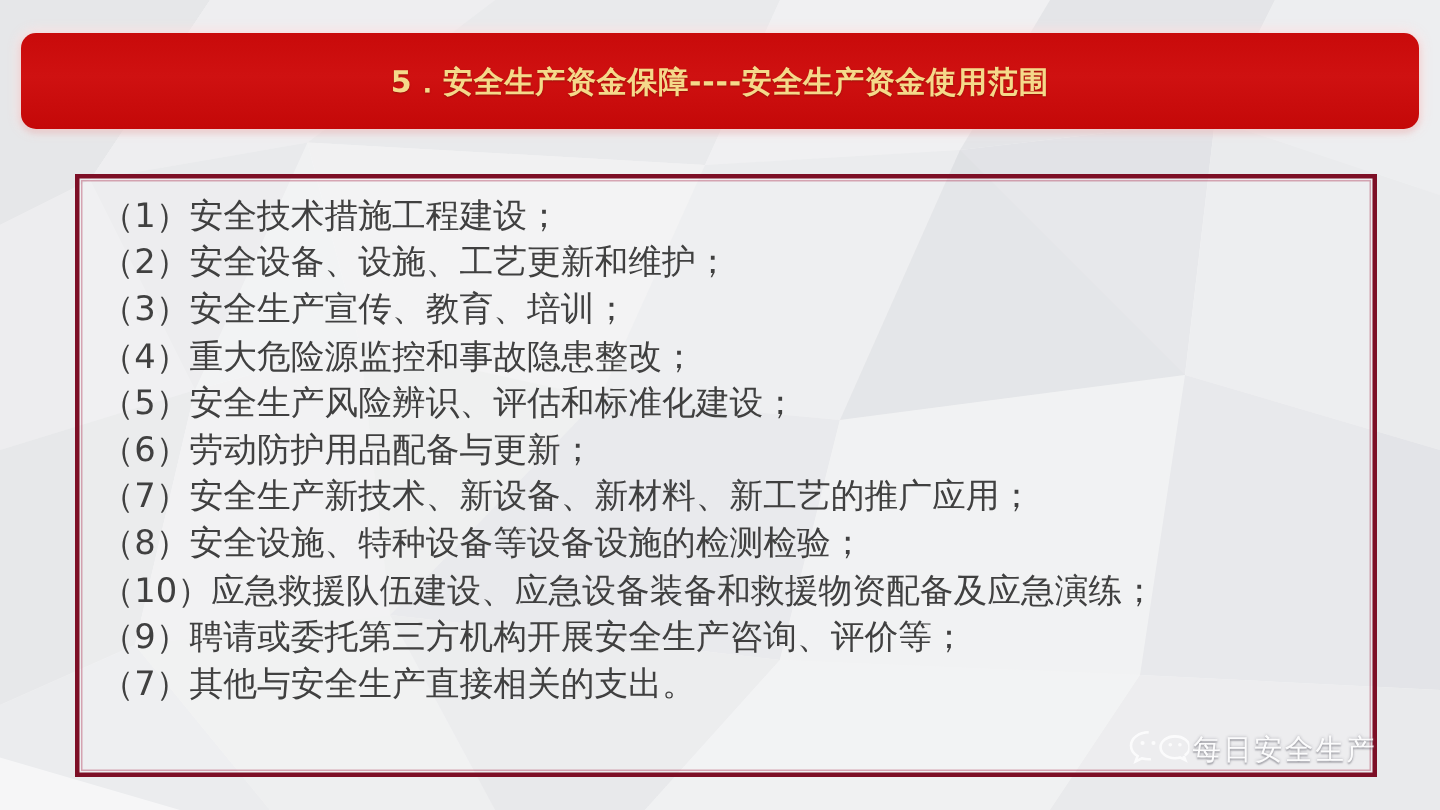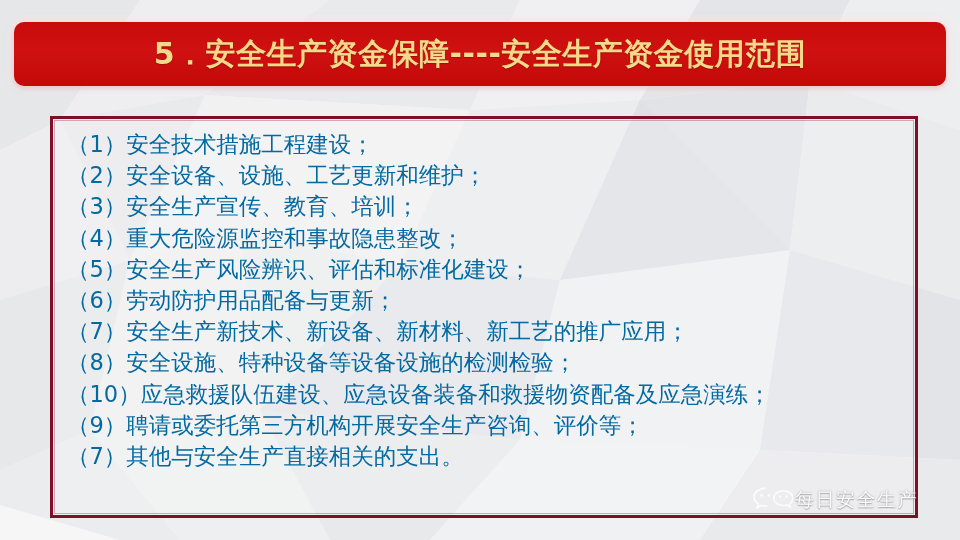--- a/index.html
+++ b/index.html
@@ -40,21 +40,21 @@
     background: linear-gradient(180deg, #c90a0a 0%, #cf1111 45%, #c40808 100%);
     box-shadow: 0 0 7px 2px rgba(255, 225, 225, 0.85),
                 0 2px 4px rgba(120, 0, 0, 0.25);
     z-index: 2;
     display: flex;
     align-items: center;
     justify-content: center;
   }
   #title-text {
     color: #f5d98a;
-    font-size: 30px;
+    font-size: 20px;
     font-weight: bold;
     letter-spacing: 0.5px;
     white-space: nowrap;
     text-shadow: 0 1px 1px rgba(110, 20, 0, 0.55);
   }
   
   #content-box {
     position: absolute;
     left: 50px;
     top: 116px;
@@ -71,21 +71,21 @@
     box-sizing: border-box;
     border: 1px solid rgba(180, 70, 100, 0.45);
     padding: 8px 10px 0 12px;
   }
   #item-list {
     list-style: none;
     margin: 0;
     padding: 0;
   }
   #item-list li {
-    color: #0369a1;
+    color: #404040;
     font-size: 22.5px;
     line-height: 31.2px;
     white-space: nowrap;
     letter-spacing: 0px;
   }
   
   #watermark {
     position: absolute;
     right: 42px;
     bottom: 26px;

